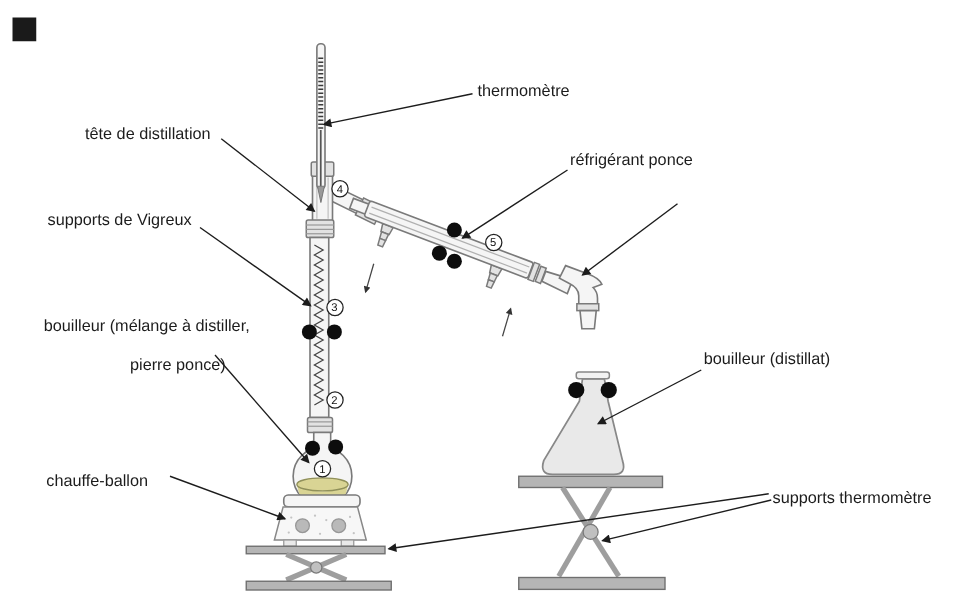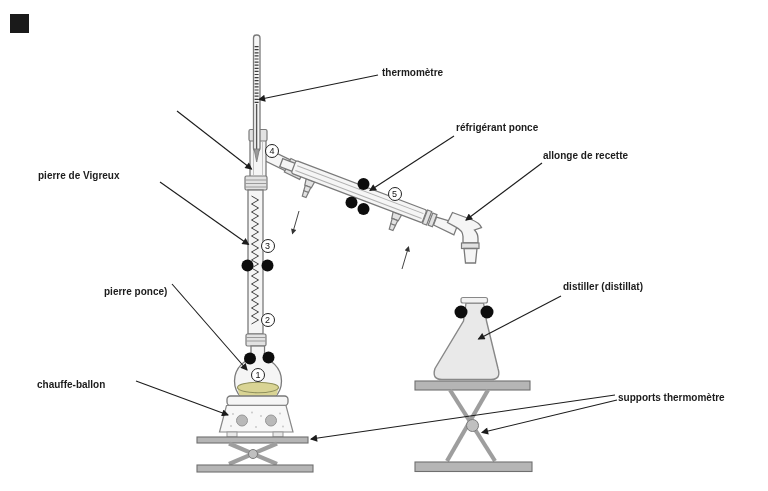--- a/index.html
+++ b/index.html
@@ -4,21 +4,21 @@
 <style>
   :root{
     --ink:#1c1c1c; --glass:#7a7a7a; --glassfill:#f5f5f5;
     --metal:#b5b5b5; --metalstroke:#6f6f6f; --legs:#9e9e9e;
     --liquid:#d9d494; --liquidstroke:#90905a; --dot:#0d0d0d;
   }
   html,body{margin:0;padding:0;background:#fff;}
   #stage{position:relative;width:768px;height:491px;background:#fff;overflow:hidden;
          font-family:"Liberation Sans", sans-serif;}
   svg{position:absolute;left:0;top:0;}
-  .lbl{position:absolute;font-size:10px;line-height:15px;color:var(--ink);white-space:nowrap;font-weight:bold;}
+  .lbl{position:absolute;font-size:13px;line-height:15px;color:var(--ink);white-space:nowrap;}
   .badge{position:absolute;width:12px;height:12px;border:1.1px solid #222;border-radius:50%;
          background:#fff;display:flex;align-items:center;justify-content:center;
          font-size:9px;color:#111;z-index:5;}
   .corner{position:absolute;left:10px;top:14px;width:19px;height:19px;background:#1a1a1a;}
   .glass{fill:var(--glassfill);stroke:var(--glass);stroke-width:1.3;}
   .glassd{fill:#e2e2e2;stroke:var(--glass);stroke-width:1.2;}
   .plate{fill:var(--metal);stroke:var(--metalstroke);stroke-width:1.1;}
   .leg{stroke:var(--legs);stroke-width:4.2;fill:none;}
   .leader{stroke:var(--ink);stroke-width:1.1;fill:none;}
   .thin{stroke:#444;stroke-width:1;fill:none;}
@@ -167,26 +167,27 @@
       <line class="leader" x1="542" y1="163" x2="466" y2="220" marker-end="url(#ah)"></line>
       <line class="leader" x1="172" y1="284" x2="247" y2="370" marker-end="url(#ah)"></line>
       <line class="leader" x1="136" y1="381" x2="228" y2="415" marker-end="url(#ah)"></line>
       <line class="leader" x1="561" y1="296" x2="478.5" y2="339" marker-end="url(#ah)"></line>
       <line class="leader" x1="615" y1="395" x2="311" y2="439" marker-end="url(#ah)"></line>
       <line class="leader" x1="617" y1="400" x2="482" y2="432.5" marker-end="url(#ah)"></line>
     </g>
   </svg>
 
   <div class="lbl" style="left:382px;top:65px">thermomètre</div>
-  <div class="lbl" style="left:38px;top:168px">pierre de Vigreux</div>
+  <div class="lbl" style="left:68px;top:99px">tête de distillation</div>
+  <div class="lbl" style="left:38px;top:168px">supports de Vigreux</div>
   <div class="lbl" style="left:456px;top:120px">réfrigérant ponce</div>
-  <div class="lbl" style="left:543px;top:148px">allonge de recette</div>
+  <div class="lbl" style="left:35px;top:253px">bouilleur (mélange à distiller,</div>
   <div class="lbl" style="left:104px;top:284px">pierre ponce)</div>
   <div class="lbl" style="left:37px;top:377px">chauffe-ballon</div>
-  <div class="lbl" style="left:563px;top:279px">distiller (distillat)</div>
+  <div class="lbl" style="left:563px;top:279px">bouilleur (distillat)</div>
   <div class="lbl" style="left:618px;top:390px">supports thermomètre</div>
 
   <div class="badge" style="left:251px;top:367.5px">1</div>
   <div class="badge" style="left:260.5px;top:313px">2</div>
   <div class="badge" style="left:260.5px;top:238.5px">3</div>
   <div class="badge" style="left:265px;top:143.5px">4</div>
   <div class="badge" style="left:387.5px;top:186.5px">5</div>
 
 </div>
 

